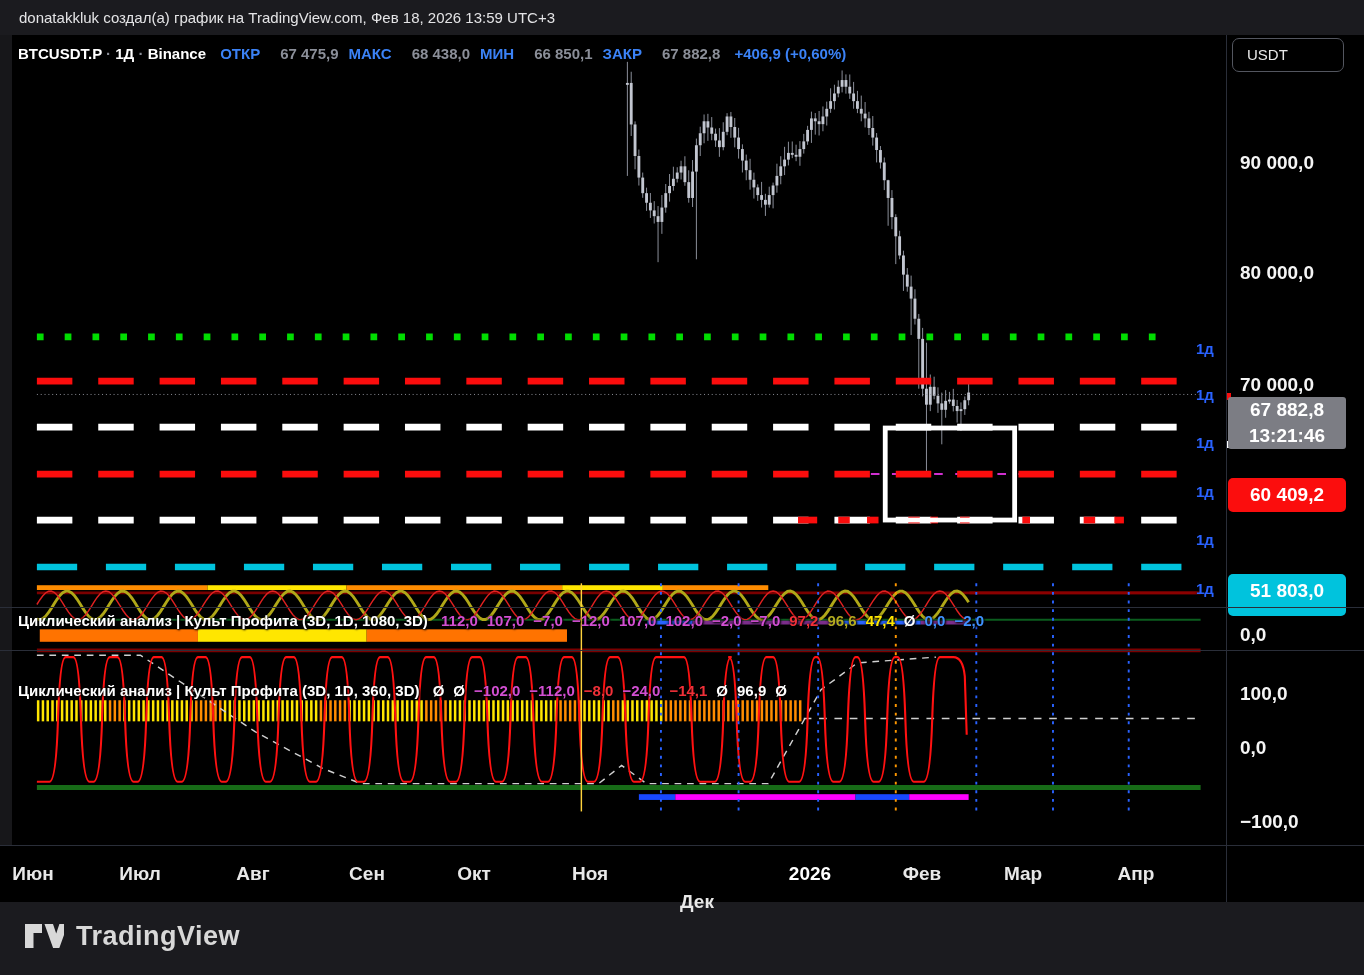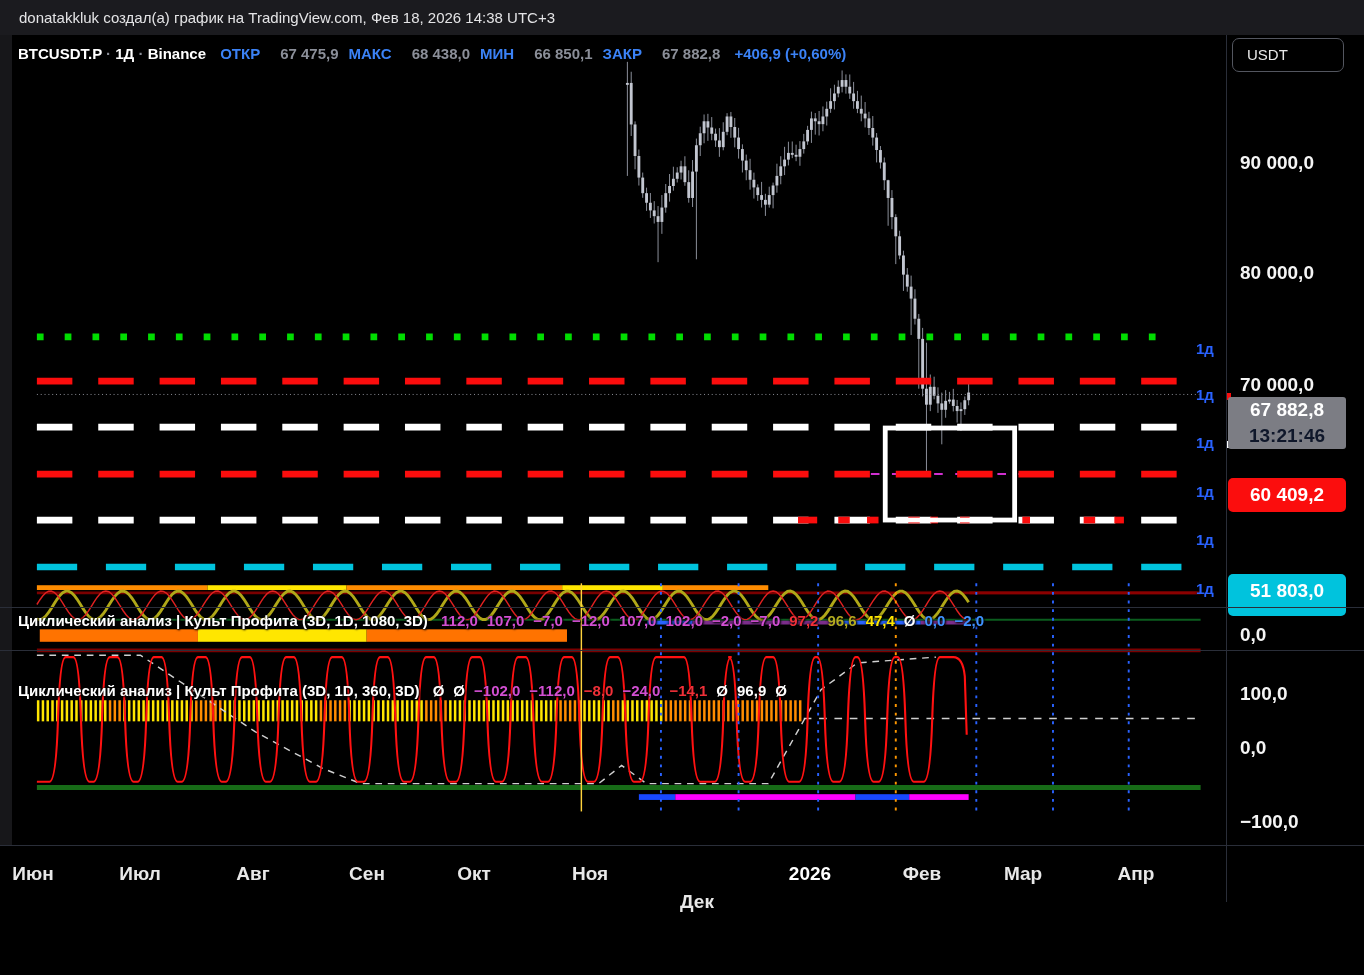--- a/index.html
+++ b/index.html
@@ -36,21 +36,21 @@
   .footer{position:absolute;left:0;top:902px;width:1364px;height:73px;background:#1b1b1f;}
   .brand{position:absolute;left:24px;top:19px;display:flex;align-items:center;gap:12px;color:#d8d8d8;
          font-size:27px;font-weight:bold;text-decoration:none;letter-spacing:.5px;}
 </style>
 </head>
 <body>
 
 <div class="stage">
 
   <div class="titlebar">
-    <span>donatakkluk создал(а) график на TradingView.com, Фев 18, 2026 14:38 UTC+3</span>
+    <span>donatakkluk создал(а) график на TradingView.com, Фев 18, 2026 13:59 UTC+3</span>
   </div>
 
   <div class="chart-root">
     <div class="gutter"></div>
 
     <svg class="plot" id="plot" width="1226" height="810" viewBox="0 35 1226 845">
         <line x1="628" y1="63" x2="628" y2="182" stroke="#9094a0" stroke-width="1" stroke-linecap="butt"></line>
         <line x1="628" y1="85" x2="628" y2="87" stroke="#c2c6d0" stroke-width="3" stroke-linecap="butt"></line>
         <line x1="632" y1="73.33770424601607" x2="632" y2="140.34708369353038" stroke="#9094a0" stroke-width="1" stroke-linecap="butt"></line>
         <line x1="632" y1="85" x2="632" y2="128.33333333333334" stroke="#c2c6d0" stroke-width="3" stroke-linecap="butt"></line>
@@ -496,22 +496,31 @@
       <div class="usdt-btn">USDT</div>
     <div class="ax-lab" style="top: 117px;">90 000,0</div>
         <div class="ax-lab" style="top: 227px;">80 000,0</div>
         <div class="ax-lab" style="top: 339px;">70 000,0</div>
         <div class="ax-lab" style="top: 589px;">0,0</div>
         <div class="ax-lab" style="top: 648px;">100,0</div>
         <div class="ax-lab" style="top: 702px;">0,0</div>
         <div class="ax-lab" style="top: 776px;">−100,0</div>
         <div class="ax-box" style="top: 362px; height: 52px; background: rgb(124, 125, 132); line-height: 26px;">
           <div>67 882,8</div>
-          <div style="color:#0f172a">13:21:46</div>
+          <div style="color:#ffffff">13:21:46</div>
         </div>
         <div class="ax-box" style="top: 443px; height: 34px; background: rgb(251, 13, 13); line-height: 34px; border-radius: 5px;">60 409,2</div>
         <div class="ax-box" style="top: 539px; height: 42px; background: rgb(0, 195, 221); line-height: 34px; border-radius: 5px;">51 803,0</div>
         <div class="ax-tick" style="top: 358px; background: rgb(251, 13, 13);"></div>
         <div class="ax-tick" style="top: 406px; background: rgb(255, 255, 255);"></div>
       </div>
   </div>
 
+  <div class="footer">
+    <a class="brand">
+      <svg width="40" height="31" viewBox="0 0 40 31">
+        <path d="M1 3 h17 v9 h-8.5 v15 h-8.5 z" fill="#d8d8d8"></path>
+        <path d="M20.5 3 h8.5 l3.2 9.5 3.2-9.5 h8.5 l-8.6 24 h-6.2 z" fill="#d8d8d8"></path>
+      </svg>
+      <span>TradingView</span>
+    </a>
+  </div>
 </div>
 
 </body></html>

